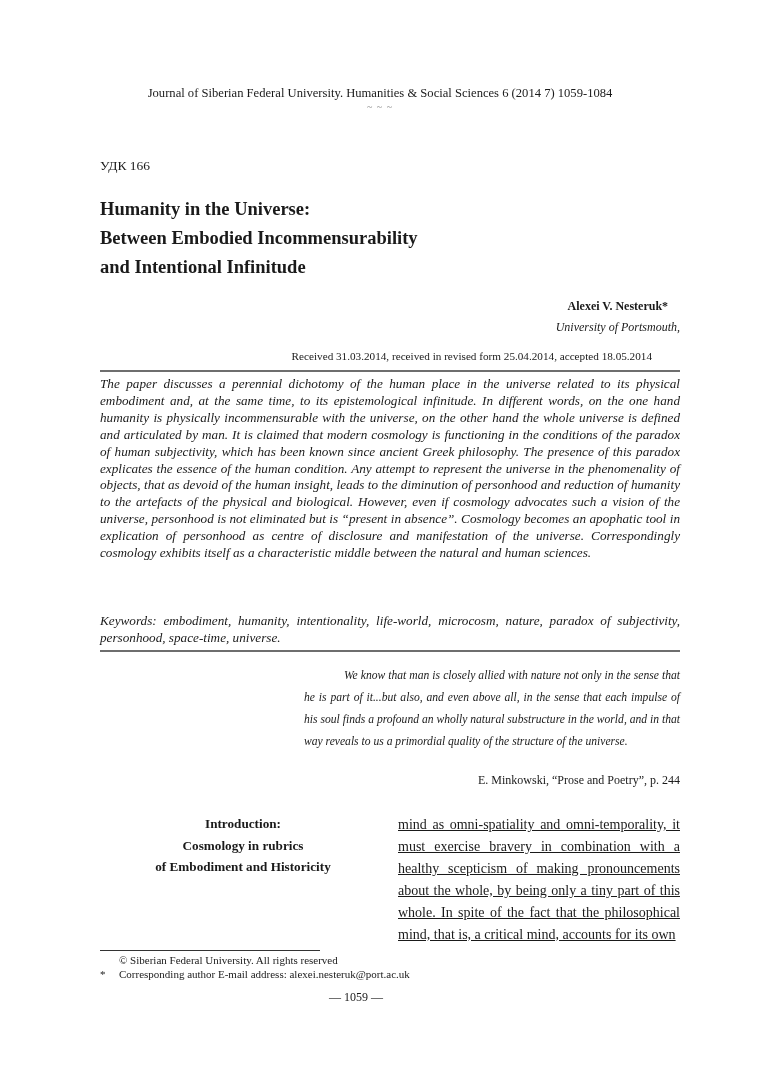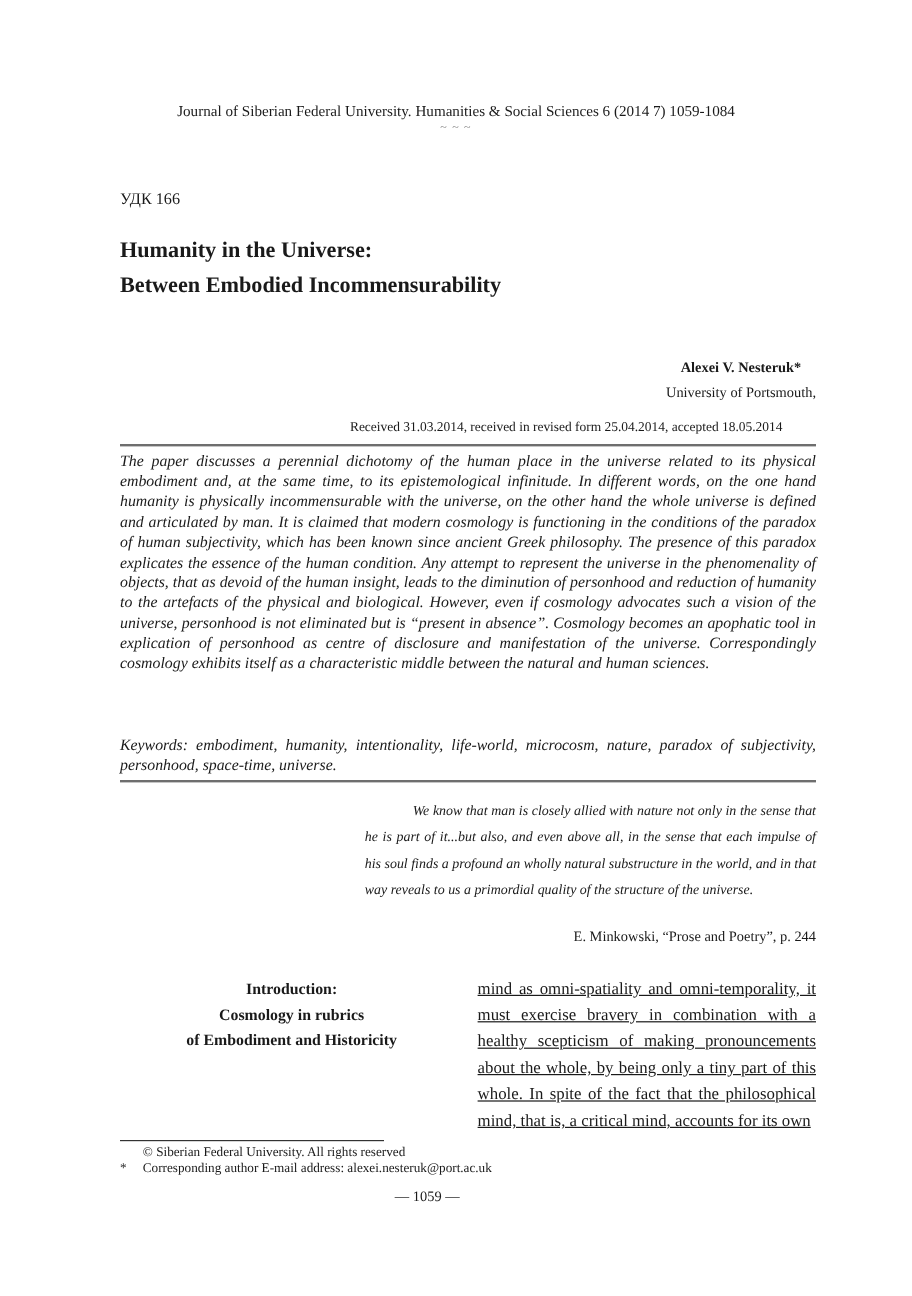--- a/index.html
+++ b/index.html
@@ -6,21 +6,21 @@
   body { width: 760px; height: 1080px; position: relative; overflow: hidden;
          font-family: "Liberation Serif", "DejaVu Serif", serif; color: #1a1a1a; }
   .abs { position: absolute; }
   .journal { left: 0; width: 760px; top: 86px; text-align: center; font-size: 12.6px; }
   .tilde { left: 0; width: 760px; top: 101px; text-align: center; font-size: 10px; color: #8a8a8a; letter-spacing: 1px; }
   .udk { left: 100px; top: 158px; font-size: 13.5px; }
   .title { left: 100px; top: 195px; font-size: 18.5px; font-weight: bold; line-height: 29px; }
   .title div { white-space: nowrap; }
   .author-block { right: 80px; top: 296px; text-align: center; font-size: 12px; line-height: 21px; }
   .author { font-weight: bold; }
-  .affil { }
+  .affil { font-style: italic; }
   .received { left: 0; width: 636px; top: 350px; text-align: right; font-size: 11.2px; padding-left: 16px; }
   .rule { background: #6e6e6e; height: 2px; }
   .rule1 { left: 100px; width: 580px; top: 370px; }
   .rule2 { left: 100px; width: 580px; top: 650px; }
   .abstract { left: 100px; width: 580px; top: 376px; font-size: 13.2px; font-style: italic;
               line-height: 16.9px; text-align: justify; }
   .keywords { left: 100px; width: 580px; top: 612px; font-size: 13.2px; font-style: italic;
               line-height: 17px; text-align: justify; }
   .epigraph { left: 304px; width: 376px; top: 665px; font-size: 11.6px; font-style: italic;
               line-height: 22px; text-align: justify; }
@@ -41,20 +41,21 @@
 <body>
 
 <div class="abs journal">Journal of  Siberian Federal University.  Humanities &amp; Social Sciences 6 (2014 7) 1059-1084</div>
 <div class="abs tilde">~ ~ ~</div>
 
 <div class="abs udk">УДК 166</div>
 
 <div class="abs title">
   <div>Humanity in the Universe:</div>
   <div>Between Embodied Incommensurability</div>
+  <div>and Intentional Infinitude</div>
 </div>
 
 <div class="abs author-block">
   <div class="author">Alexei V. Nesteruk*</div>
   <div class="affil">University of Portsmouth,</div>
 </div>
 
 <div class="abs received">Received 31.03.2014, received in revised form 25.04.2014, accepted 18.05.2014</div>
 
 <div class="abs rule rule1"></div>

